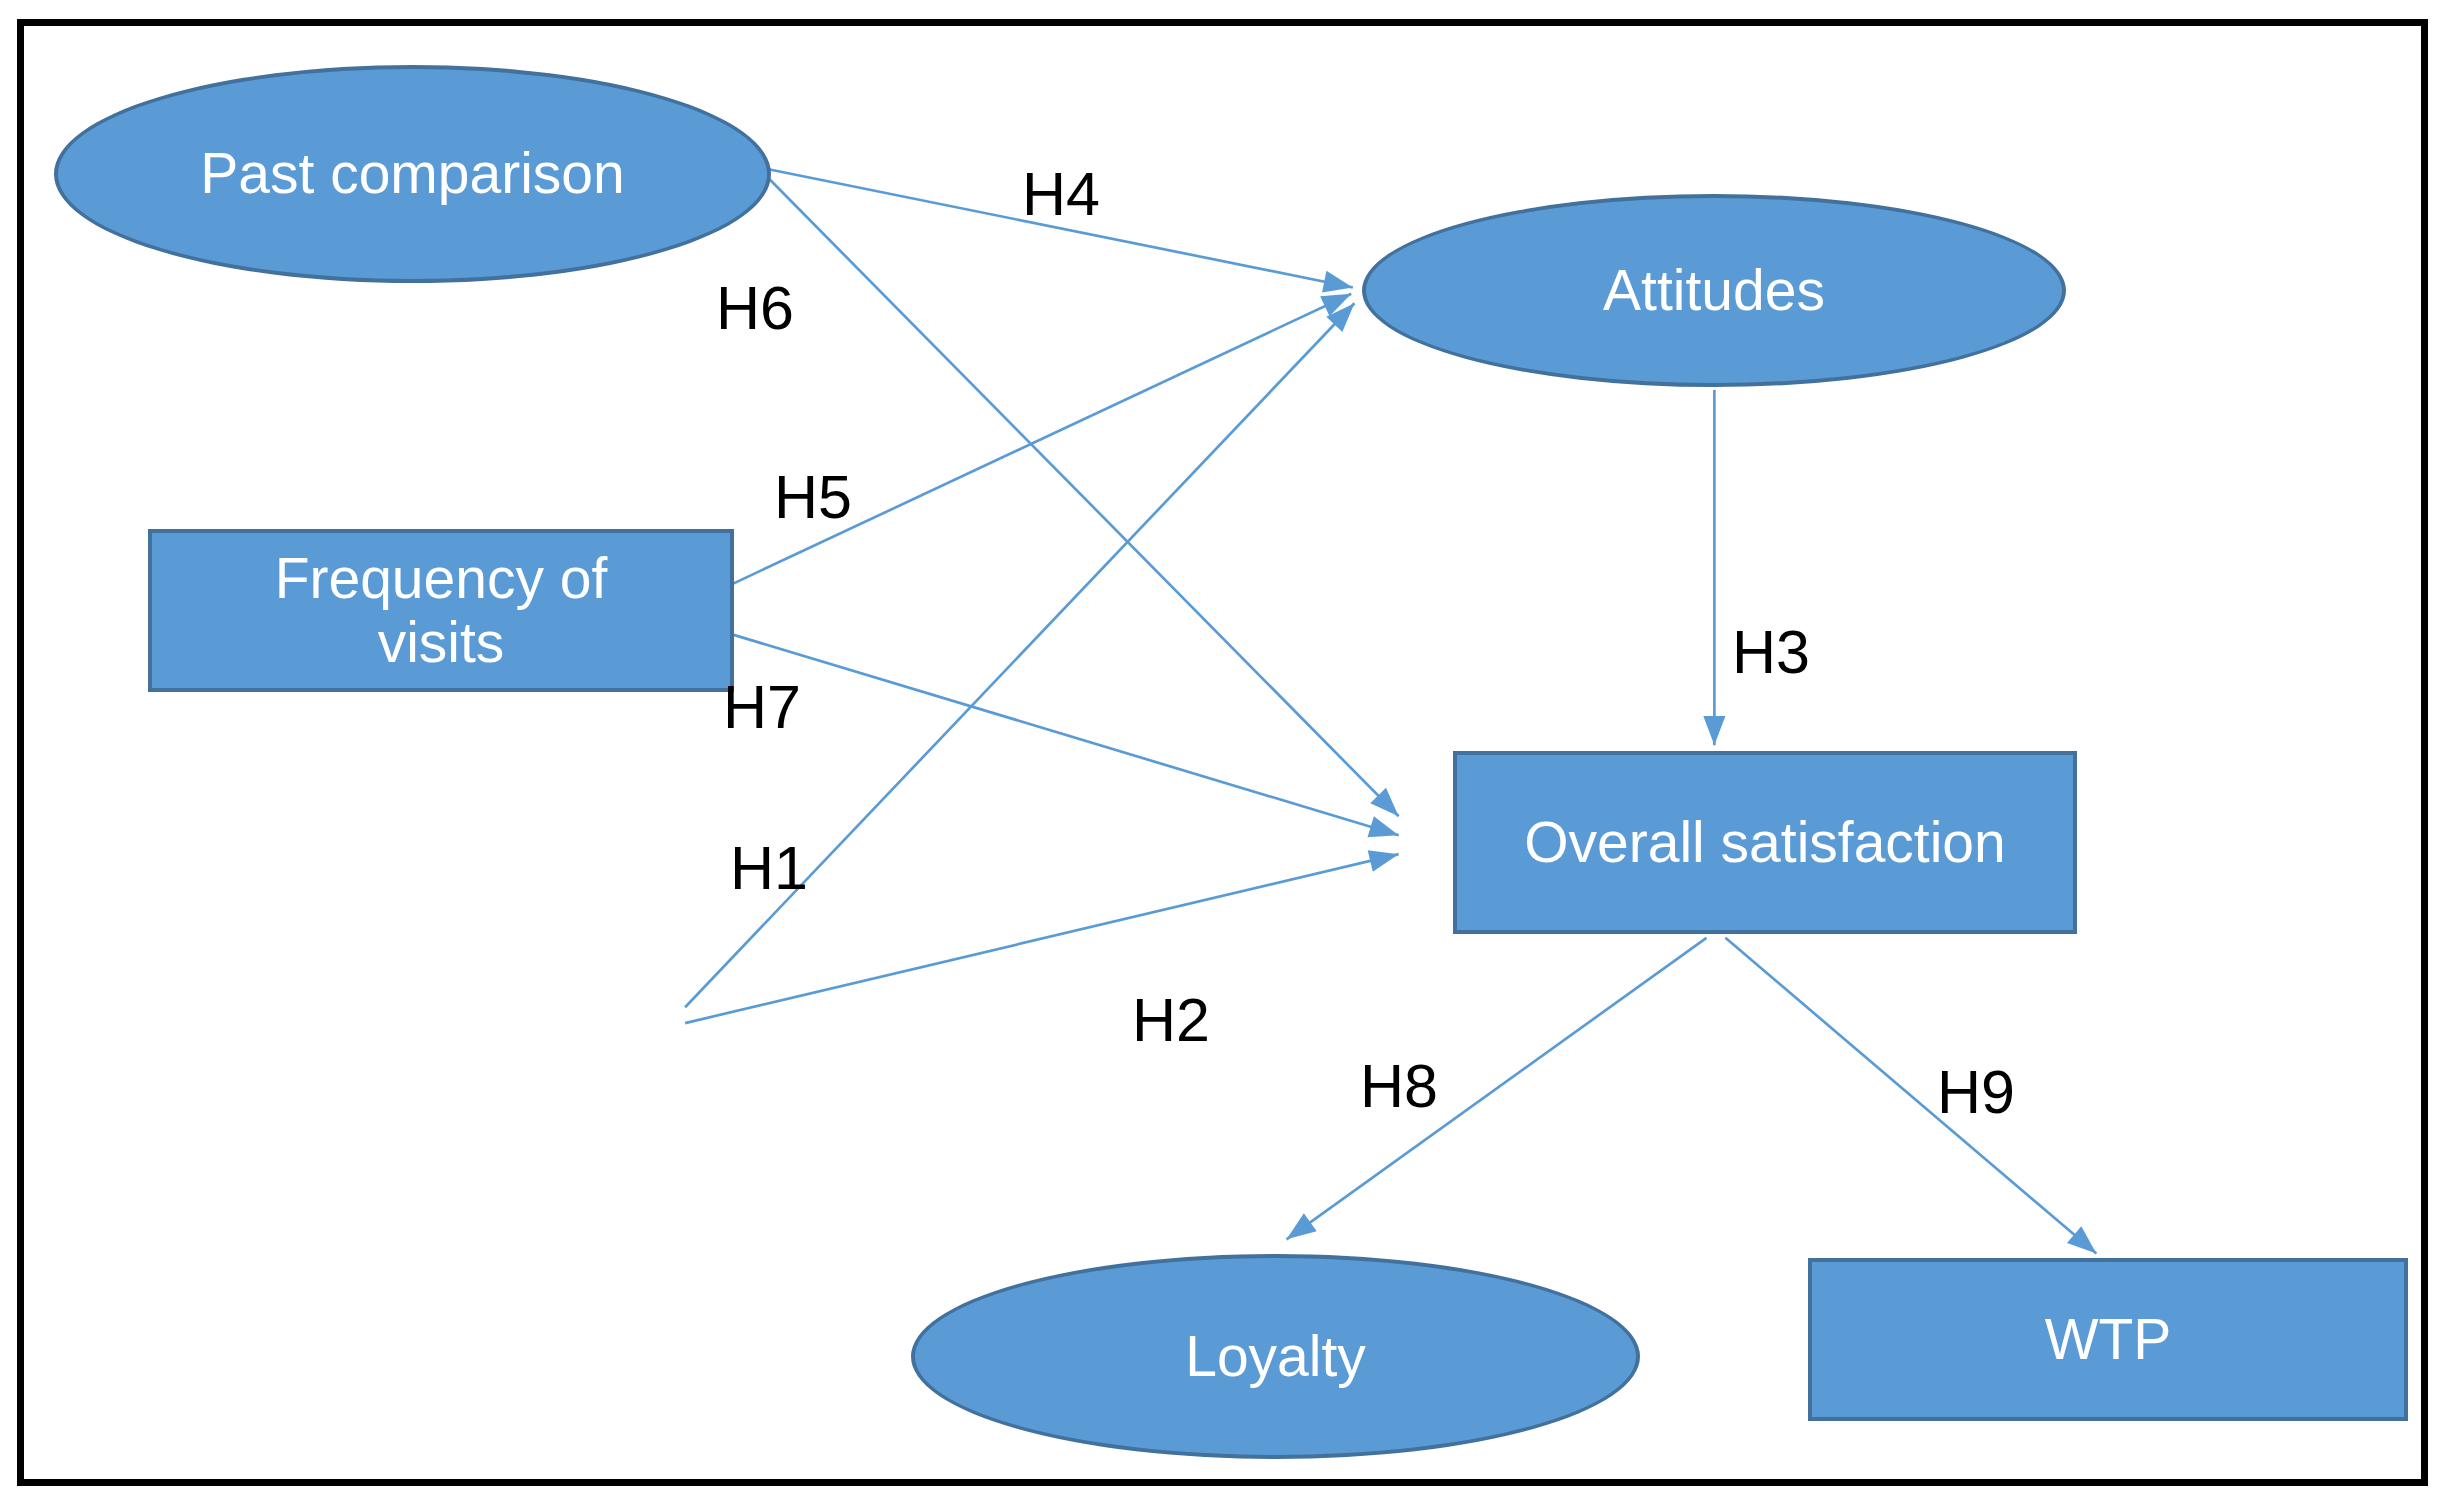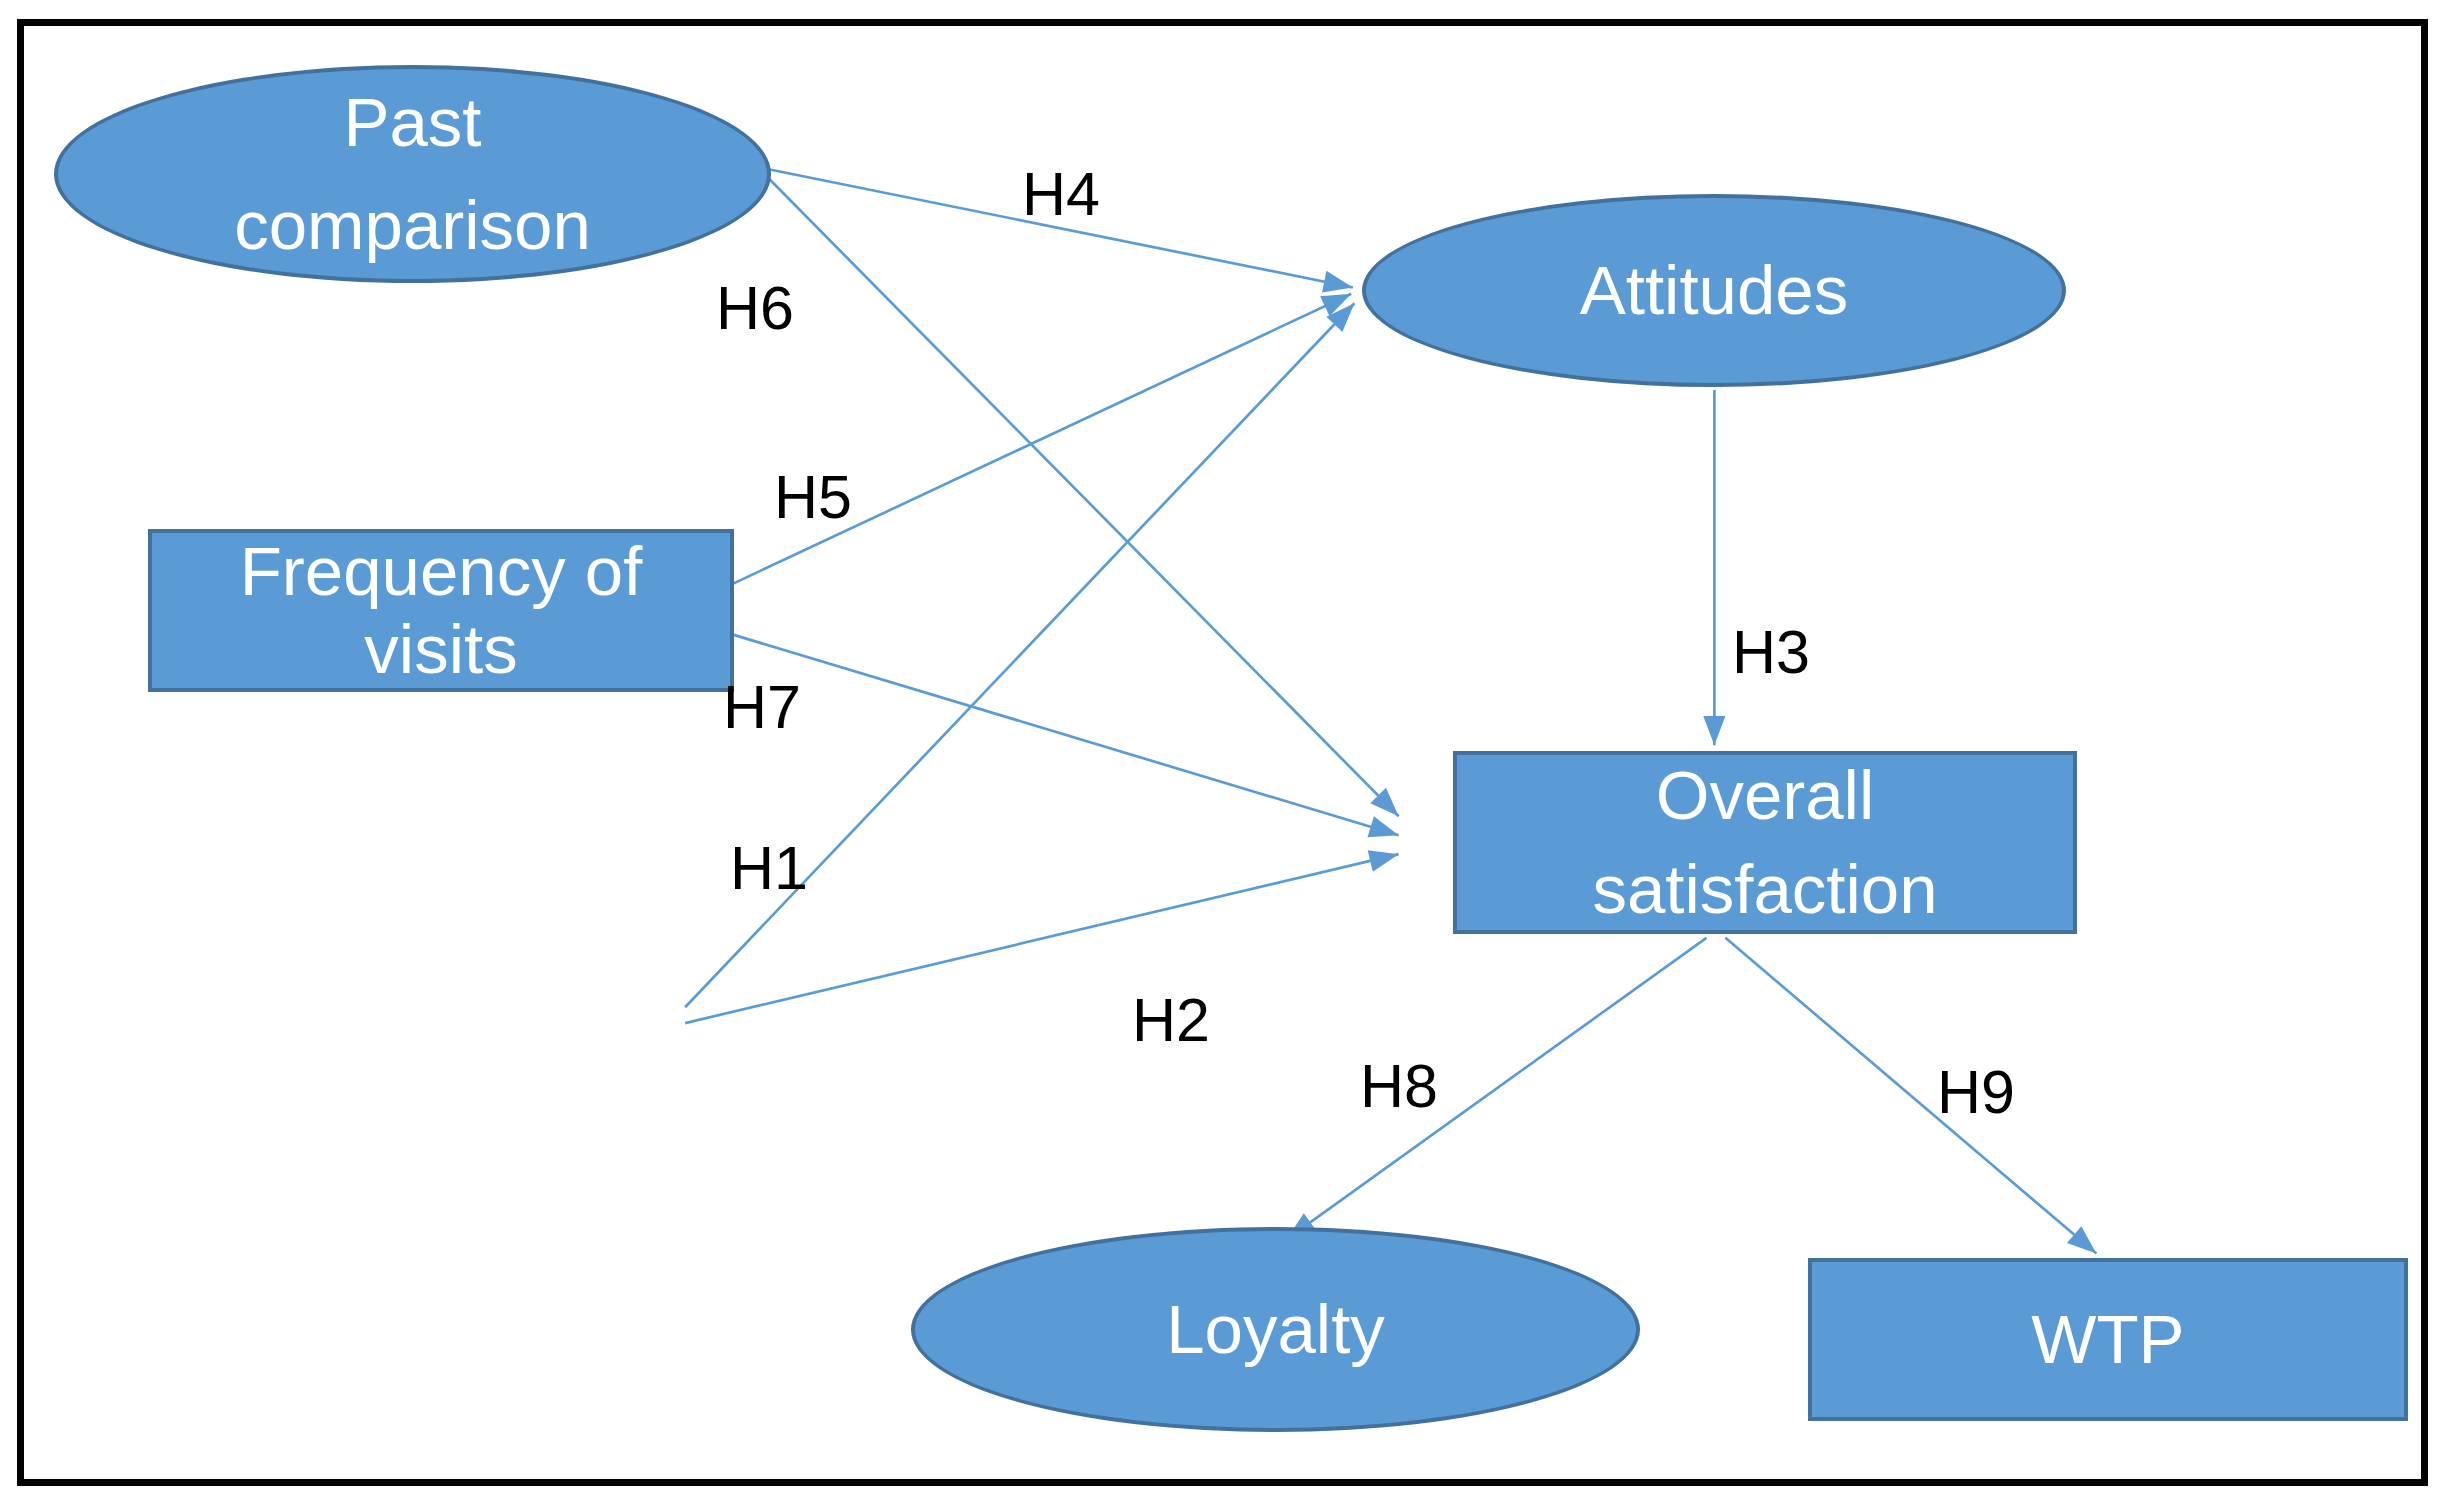--- a/index.html
+++ b/index.html
@@ -60,32 +60,32 @@
     display: flex;
     align-items: center;
     justify-content: center;
     text-align: center;
   }
   .node.ellipse {
     border-radius: 50%;
   }
   .node .label {
     color: var(--node-text);
-    font-size: 69px;
+    font-size: 57px;
     line-height: 1.3;
   }
   .node-past      { left: 54px;   top: 65px;   width: 717px; height: 218px; }
   .node-past .label { max-width: 442px; line-height: 1.5; }
   .node-attitudes { left: 1362px; top: 194px;  width: 704px; height: 193px; }
   .node-frequency { left: 104px;  top: 529px;  width: 586px; height: 163px; margin-left: 44px; }
   .node-frequency .label { max-width: 474px; line-height: 1.12; }
   .node-motivation{ left: 104px;  top: 922px; width: 579px; height: 196px; }
   .node-overall   { left: 1405px; top: 751px;  width: 624px; height: 183px; margin-left: 48px; }
   .node-overall .label { max-width: 505px; line-height: 1.35; }
-  .node-loyalty   { left: 911px; top: 1227px; width: 729px; height: 205px; justify-content: center; }
+  .node-loyalty   { left: 911px; top: 1254px; width: 729px; height: 205px; justify-content: center; }
   .node-wtp       { left: 1808px; top: 1258px; width: 600px; height: 163px; }
   .edge-label {
     position: absolute;
     transform: translate(-50%, -50%);
     color: var(--label-text);
     font-size: 61px;
     line-height: 1;
     white-space: nowrap;
   }
   .lbl-h4 { left: 1061px; top: 194px; }

